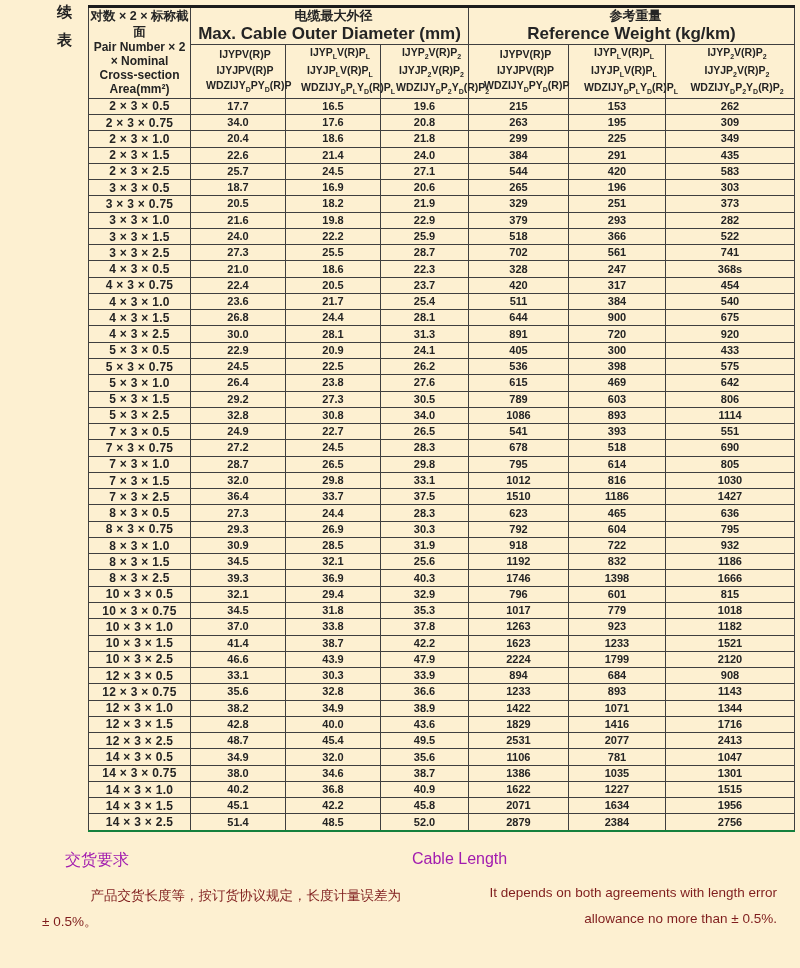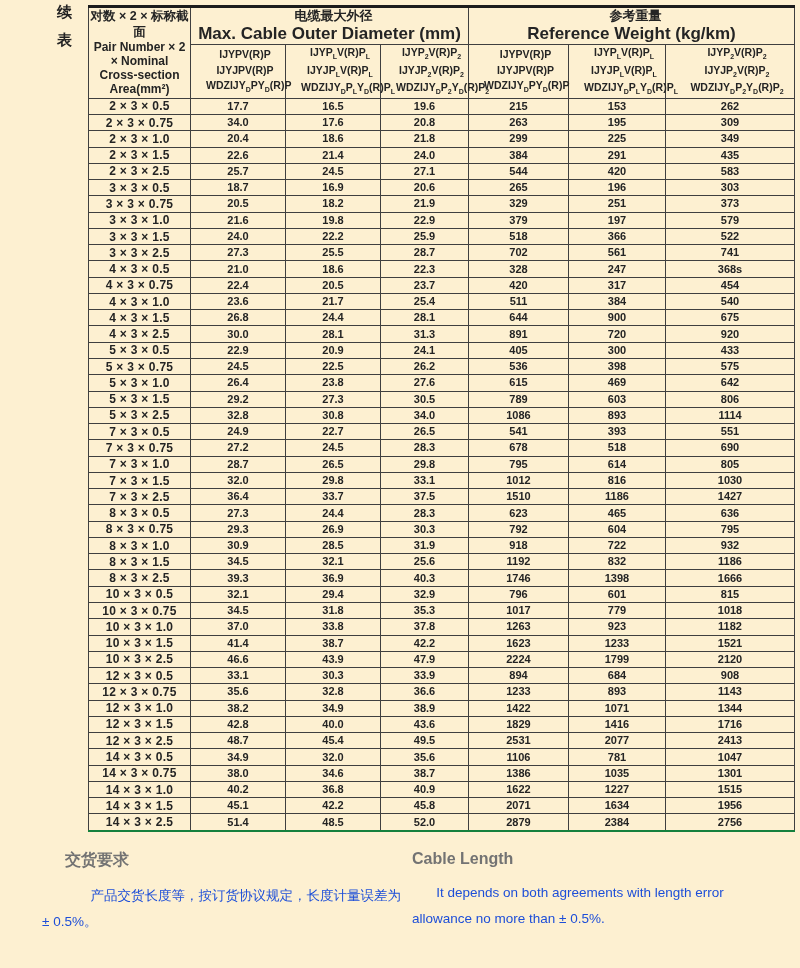--- a/index.html
+++ b/index.html
@@ -53,29 +53,29 @@
   tr.types-row th{height:49px;padding-left:15px;}
   .type-line{font-size:10.5px;line-height:1.5;font-weight:600;white-space:nowrap;}
   .type-line sub{font-size:7px;}
   tbody td{height:15.27px;font-size:11px;line-height:1;}
   tbody td.size-col{font-size:12px;letter-spacing:.3px;}
   
   .footer-col{position:absolute;width:365px;}
   .footer-left{left:42px;top:850px;}
   .footer-right{left:412px;top:850px;}
   .footer-heading{
-    font-size:16px;font-weight:700;color:#737373;
+    font-size:16px;font-weight:400;color:#a21caf;
     margin:0 0 12px 0;
   }
   .footer-left .footer-heading{margin-left:23px;}
   .footer-body{
-    font-size:13.5px;line-height:1.9;color:#1d4ed8;margin:0;
+    font-size:13.5px;line-height:1.9;color:#7f1d1d;margin:0;
     text-indent:3.6em;
   }
-  .footer-right .footer-body{text-indent:1.8em;line-height:1.9;}
+  .footer-right .footer-body{text-indent:1.8em;line-height:1.9;text-align:right;}
 </style>
 </head>
 <body>
 
 <div class="sheet">
 
   <div class="cont-label">
     <span>续</span>
     <span>表</span>
   </div>
@@ -201,22 +201,22 @@
           <td>329</td>
           <td>251</td>
           <td>373</td>
         </tr>
         <tr>
           <td class="size-col">3 × 3 × 1.0</td>
           <td>21.6</td>
           <td>19.8</td>
           <td>22.9</td>
           <td>379</td>
-          <td>197</td>
-          <td>579</td>
+          <td>293</td>
+          <td>282</td>
         </tr>
         <tr>
           <td class="size-col">3 × 3 × 1.5</td>
           <td>24.0</td>
           <td>22.2</td>
           <td>25.9</td>
           <td>518</td>
           <td>366</td>
           <td>522</td>
         </tr>

